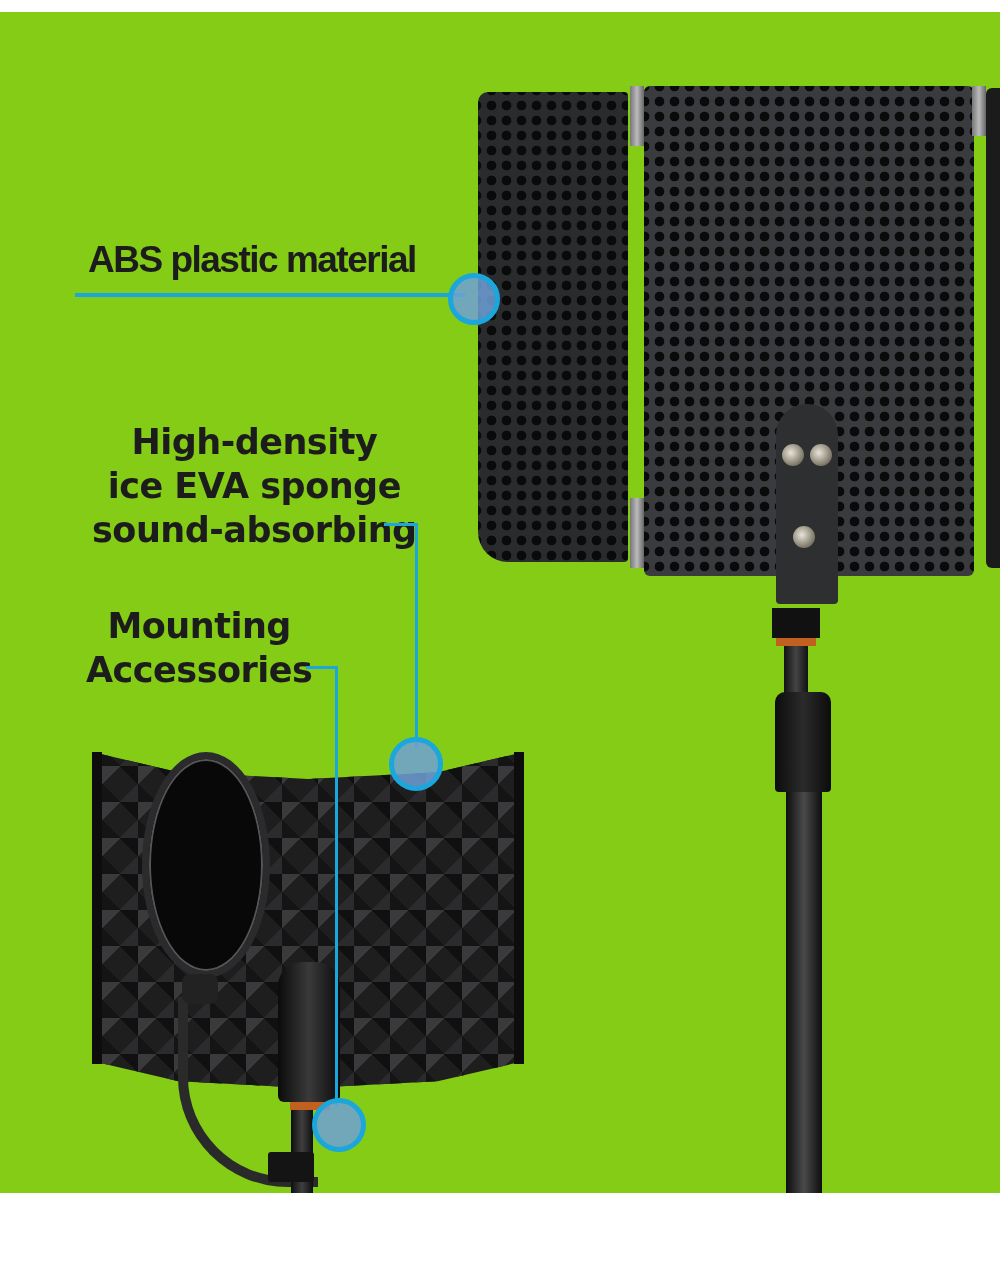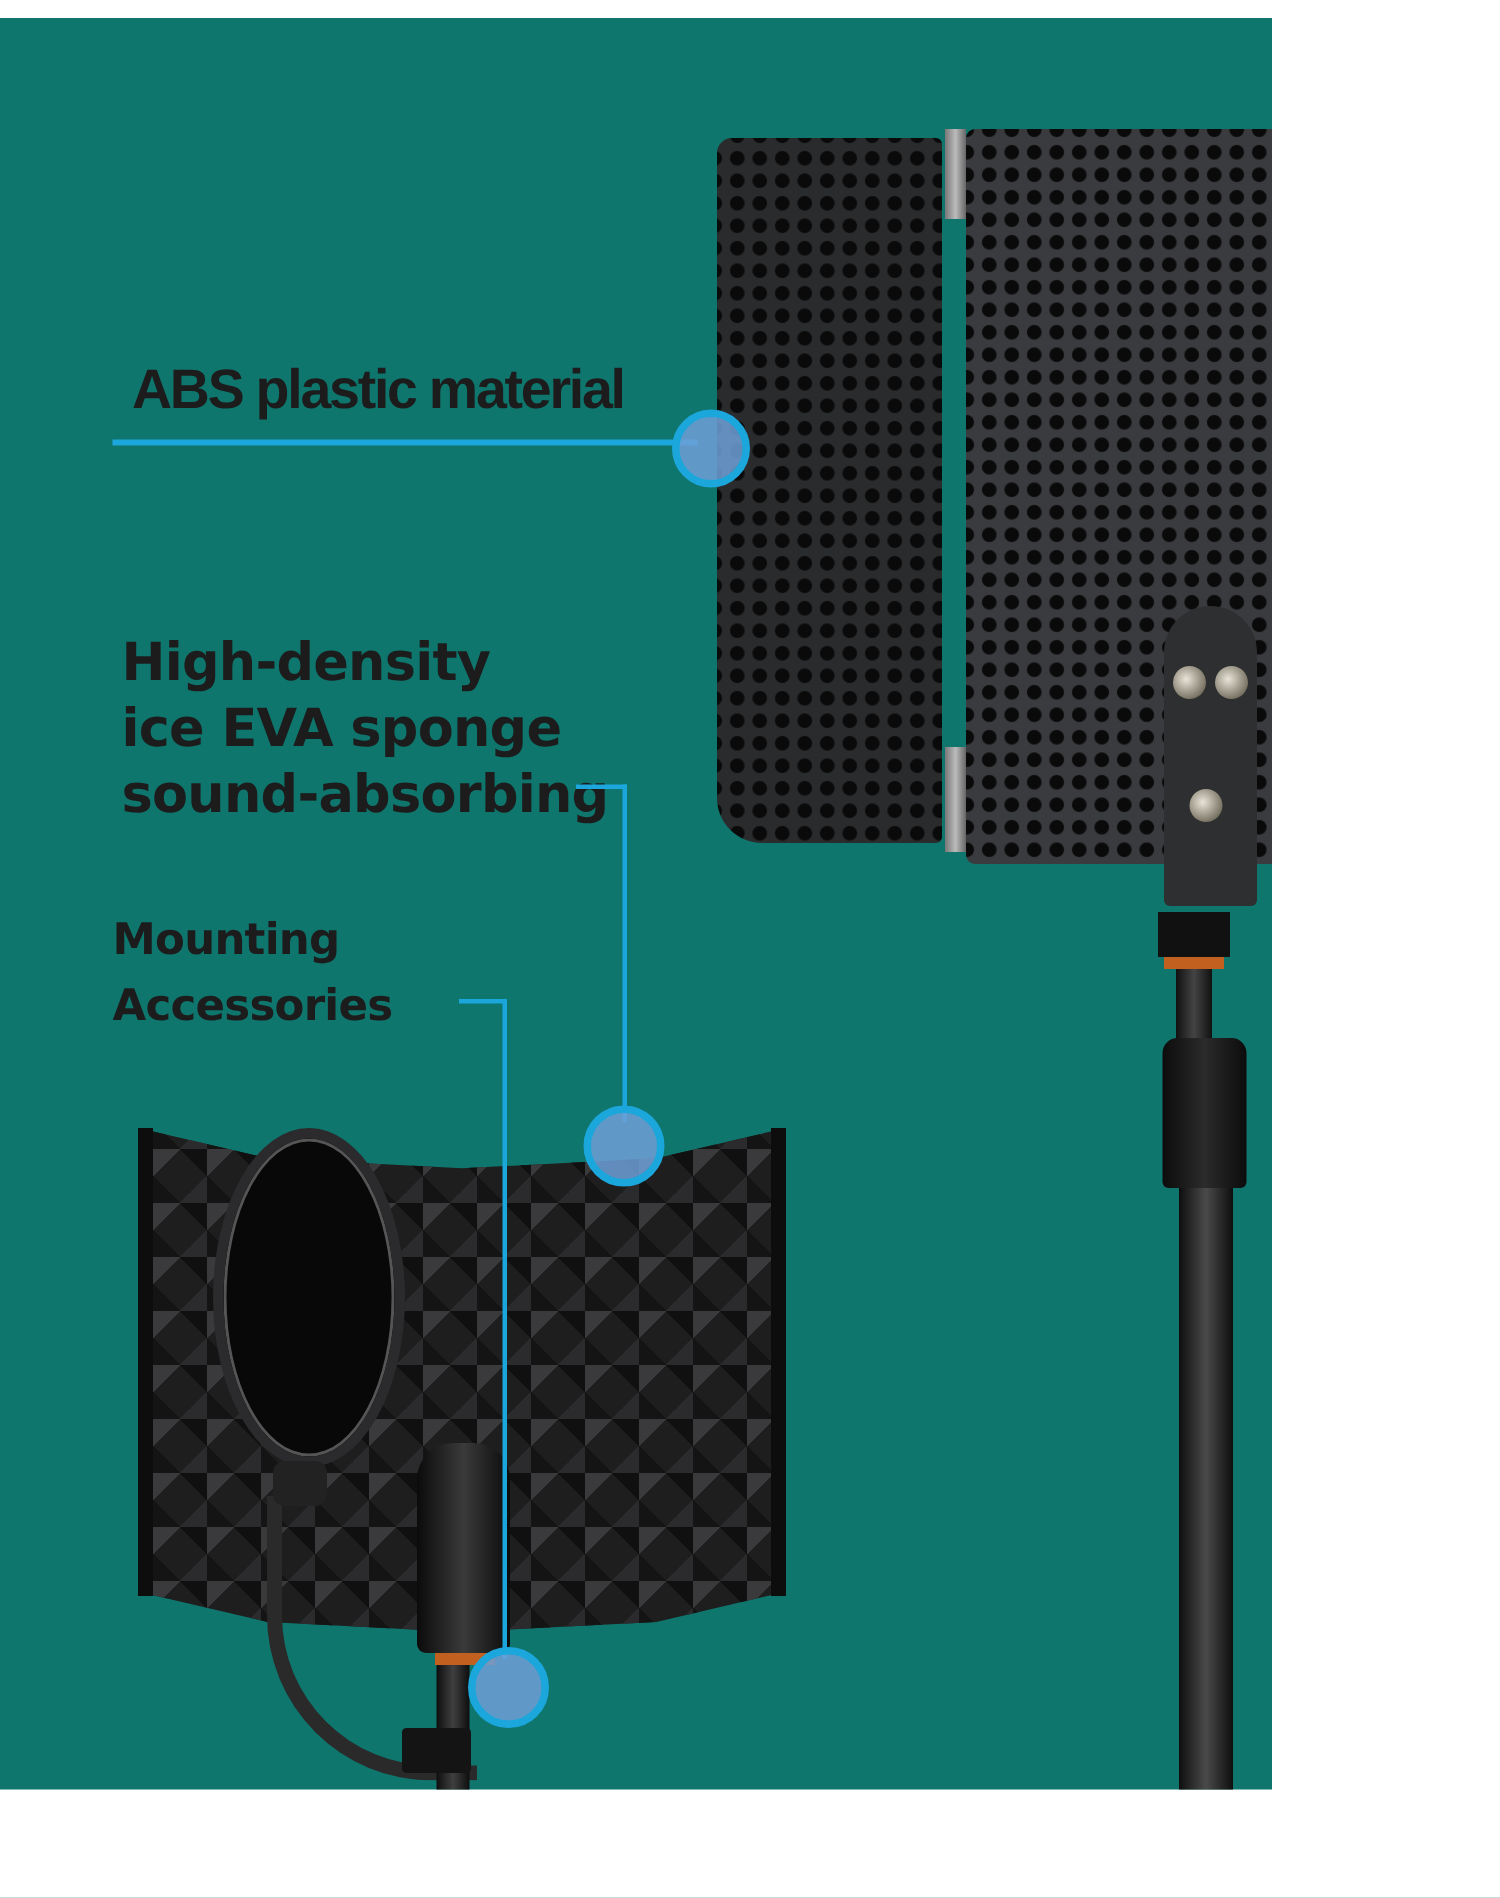--- a/index.html
+++ b/index.html
@@ -1,23 +1,23 @@
 <!DOCTYPE html>
 <html><head>
 <meta charset="utf-8">
 <style>
   html, body { margin: 0; padding: 0; background: #ffffff; }
   body { width: 1000px; height: 1265px; position: relative; overflow: hidden; font-family: "DejaVu Sans", sans-serif; }
-  .canvas { position: absolute; left: 0; top: 12px; width: 848px; height: 1181px; background: #0f766e; overflow: hidden; }
+  .canvas { position: absolute; left: 0; top: 12px; width: 1000px; height: 1181px; background: #84cc16; overflow: hidden; text-align: center; }
 
   
   .label { position: absolute; color: #1c1c1c; font-weight: bold; line-height: 44px; letter-spacing: -0.5px; }
   .label-abs { left: 88px; top: 226px; font-family: "Liberation Sans", sans-serif; font-size: 37px; letter-spacing: -1.5px; font-weight: bold; }
-  .label-sponge { left: 81px; top: 408px; font-size: 35px; }
-  .label-mount { left: 75px; top: 592px; font-size: 29px; }
+  .label-sponge { left: 92px; top: 408px; font-size: 35px; }
+  .label-mount { left: 86px; top: 592px; font-size: 35px; }
   .label span { display: block; }
 
   
   .line { position: absolute; background: #1ba6dc; }
   .dot { position: absolute; width: 42px; height: 42px; border-radius: 50%; border: 5px solid #1ba6dc; background: rgba(110,160,215,0.85); box-sizing: border-box; }
 
   
   .metal { position: absolute; left: 478px; top: 66px; width: 530px; height: 530px; }
   .metal-panel { position: absolute; background: #2b2c2e; border-radius: 6px;
      background-image: radial-gradient(circle, #0a0a0a 4.5px, transparent 5.2px);

